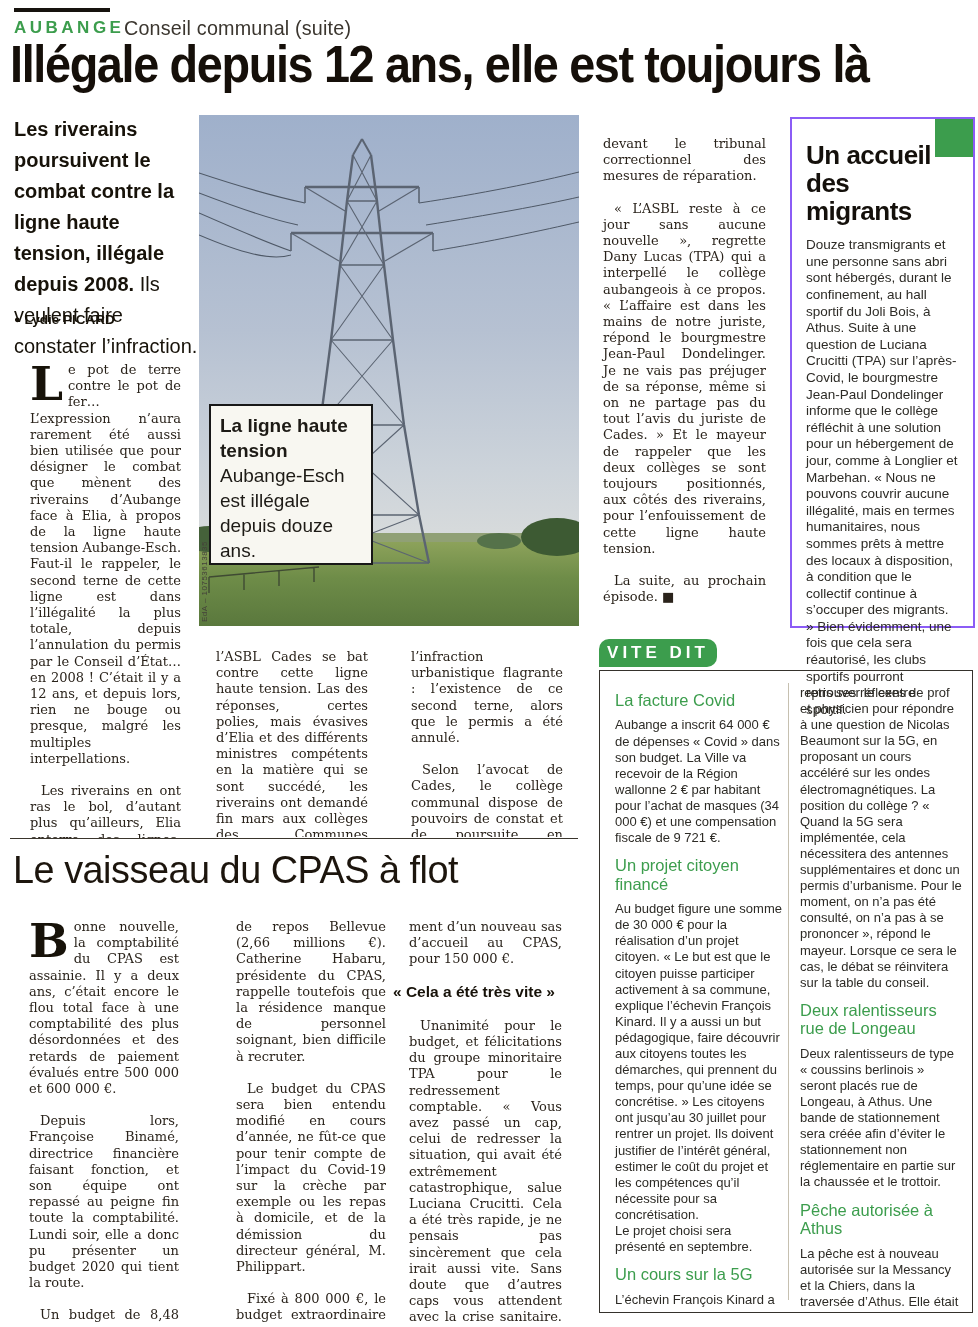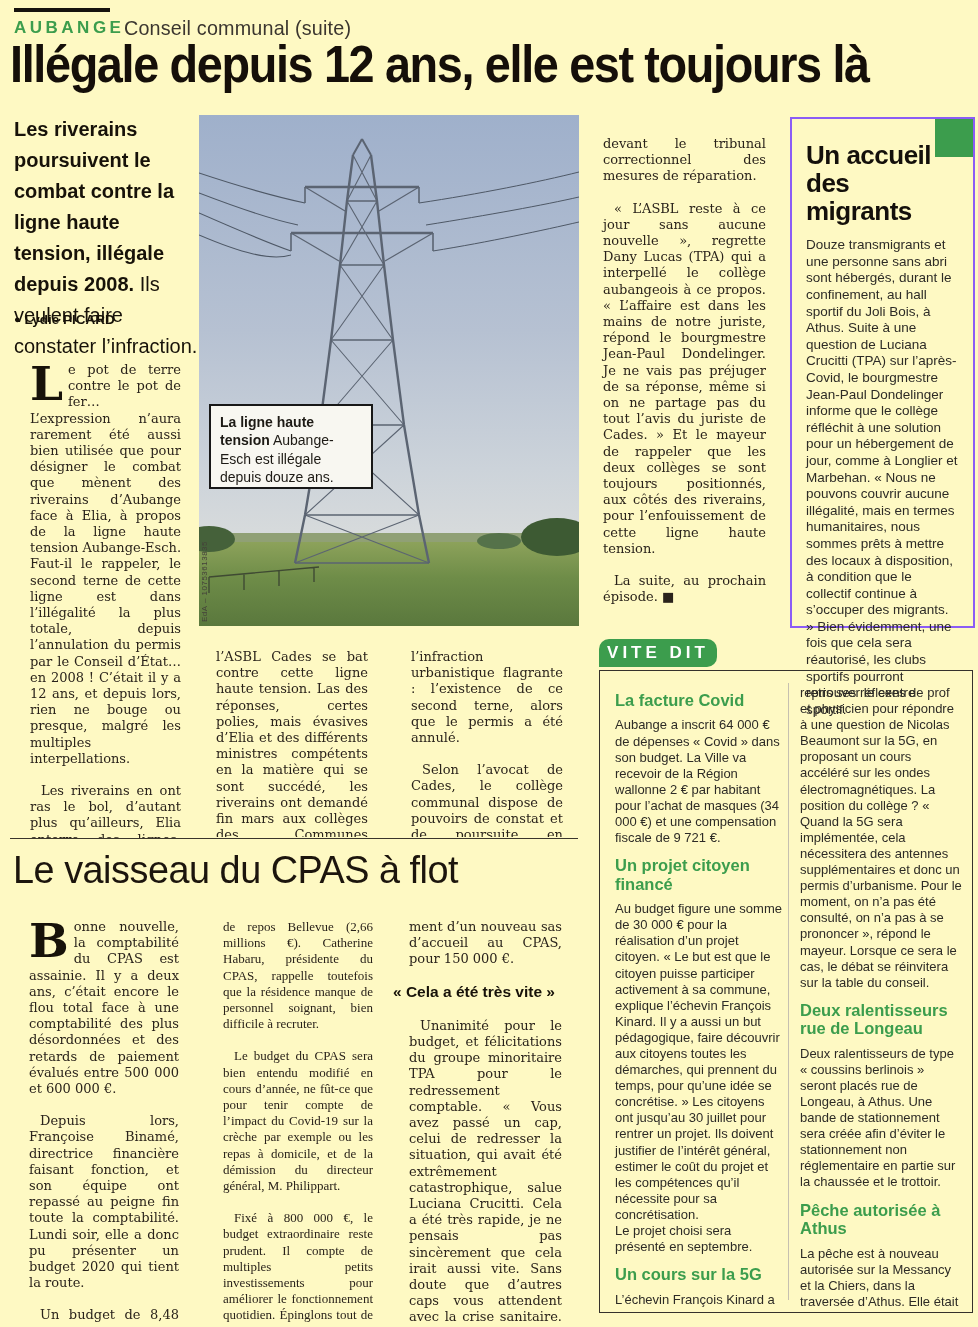--- a/index.html
+++ b/index.html
@@ -1,19 +1,19 @@
 <!DOCTYPE html>
 <html><head>
 <meta charset="utf-8">
 <style>
   * { box-sizing: border-box; }
   html,body { margin:0; padding:0; background:#d8d5ca; }
   .page {
     position:relative; width:978px; height:1327px; margin:0 auto;
-    background:#fef9c3; overflow:hidden; color:#221c16;
+    background:#ffffff; overflow:hidden; color:#221c16;
     font-family:"Liberation Sans", sans-serif;
   }
   
   .kicker-bar { position:absolute; left:14px; top:8px; width:96px; height:4px; background:#17130e; }
   .kicker { position:absolute; left:14px; top:18px; font-size:17px; font-weight:bold; letter-spacing:3.5px; color:#3c9d4d; }
   .kicker-sub { position:absolute; left:124px; top:16px; font-size:21px; color:#3b362f; letter-spacing:0.2px; transform:scaleX(0.94); transform-origin:left; }
   .headline {
     position:absolute; left:10px; top:34px; margin:0; width:1080px;
     font-size:52px; font-weight:bold; letter-spacing:-1.5px; color:#150f09;
     transform:scaleX(0.9); transform-origin:left; white-space:nowrap;
@@ -37,21 +37,21 @@
   .dropcap {
     float:left; font-family:"DejaVu Serif", serif; font-weight:bold; color:#171209;
     font-size:47px; line-height:38px; padding:3px 5px 0 0;
   }
   
   .photo { position:absolute; left:199px; top:115px; width:380px; height:511px; background:#b3bfd2; }
   .photo svg { display:block; }
   .caption {
     position:absolute; left:209px; top:404px; width:164px;
     background:#f8f7f1; border:2px solid #181818; padding:7px 9px 0;
-    font-size:14px; line-height:1.32; color:#1d1a15;
+    font-size:19px; line-height:1.32; color:#1d1a15;
   }
   .caption-title { font-weight:bold; }
   .credit {
     position:absolute; left:1px; bottom:4px; writing-mode:vertical-rl; transform:rotate(180deg);
     font-size:8px; letter-spacing:0.5px; color:#44413a;
   }
   
   .migrants { position:absolute; left:790px; top:117px; width:185px; height:511px; border:2px solid #8b5cf6; }
   .green-square { position:absolute; top:0; right:0; width:38px; height:38px; background:#3c9d4d; }
   .migrants h2 { margin:22px 14px 12px; font-size:26px; line-height:1.08; letter-spacing:-0.5px; color:#14100b; width:130px; }
@@ -62,30 +62,30 @@
     background:#3c9d4d; border-radius:10px 10px 10px 0; color:#fff;
     font-size:17px; font-weight:bold; letter-spacing:4px;
     display:flex; align-items:center; justify-content:center; padding-bottom:1px;
   }
   .vd-box { position:absolute; left:599px; top:670px; width:374px; height:643px; border:1px solid #35322c; overflow:hidden; }
   .vd-rule { position:absolute; left:188px; top:12px; bottom:12px; width:1px; background:#c6c0b0; }
   .vd-col { position:absolute; top:14px; font-size:13px; line-height:16.1px; color:#2d2b26; }
   .vd-left  { left:15px;  width:168px; }
   .vd-right { left:200px; width:162px; }
   .vd-col p { margin:0 0 8px; }
-  .vd-h { color:#3c9d4d; font-weight:bold; font-size:16.5px; line-height:1.12; margin:10px 0 8px; }
+  .vd-h { color:#3c9d4d; font-weight:normal; font-size:16.5px; line-height:1.12; margin:10px 0 8px; }
   .vd-h.first { margin-top:6px; }
   
   .rule2 { position:absolute; left:10px; top:838px; width:568px; height:1px; background:#55504666; border-top:1px solid #3a352c; }
   .headline2 {
     position:absolute; left:13px; top:848px; margin:0; font-size:39px; font-weight:400;
     letter-spacing:-0.5px; color:#1c150d; transform:scaleX(0.97); transform-origin:left; white-space:nowrap;
   }
   .c5 { left:13px;  top:903px; width:182px; height:420px; }
-  .c6 { left:207px; top:903px; width:182px; height:420px;font-family:Liberation Serif, serif; }
+  .c6 { left:220px; top:903px; width:182px; height:420px; }
   .c7 { left:393px; top:903px; width:185px; height:420px; }
   .subhead2 { font-family:"Liberation Sans", sans-serif; font-weight:bold; font-size:15.5px; margin:6px 0 18px !important; text-align:left; color:#171209; }
   .sig { margin-top:-16px !important; text-align:right; font-family:"Liberation Sans", sans-serif; font-weight:bold; font-size:13.5px; }
 </style>
 </head>
 <body>
 
 <div class="page">
 
   <div class="kicker-bar"></div>

